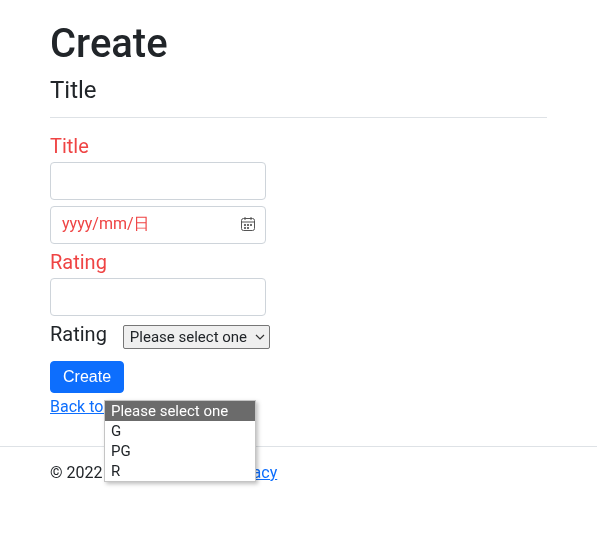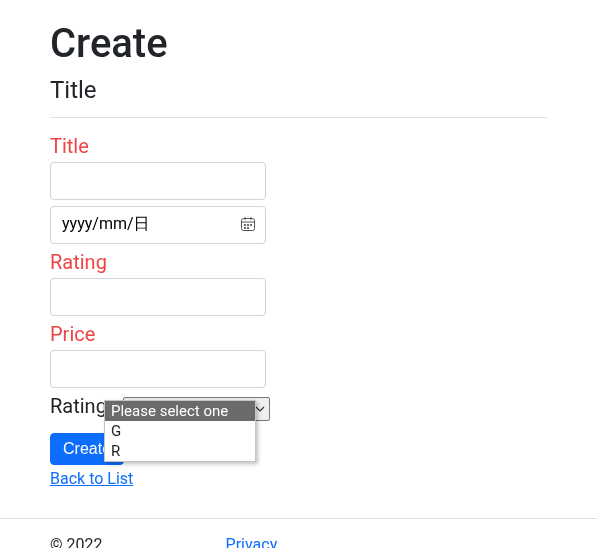--- a/index.html
+++ b/index.html
@@ -53,21 +53,21 @@
     border-radius: 4px;
   }
   .date-wrap {
     position: relative;
     width: 216px;
   }
   .date-placeholder {
     position: absolute;
     left: 12px;
     top: 8px;
-    color: #000000;
+    color: #ef4444;
     font-size: 16px;
     pointer-events: none;
   }
   .date-icon {
     position: absolute;
     right: 10px;
     top: 10px;
     pointer-events: none;
   }
   .rating-row {
@@ -173,24 +173,20 @@
         </svg>
       </span>
     </div>
   </div>
 
   <div class="form-group">
     <label class="form-label">Rating</label>
     <input class="form-control" type="text" style="">
   </div>
 
-  <div class="form-group">
-    <label class="form-label">Price</label>
-    <input class="form-control" type="text" style="">
-  </div>
 
   <div class="rating-row">
     <span class="rating-label">Rating</span>
     <span class="select-box">
       <span>Please select one</span>
       <span class="chev">
         <svg width="10" height="10" viewBox="0 0 10 10">
             <path d="M1 3 L5 7 L9 3" fill="none" stroke="#333" stroke-width="1.2"></path>
           </svg>
       </span>
@@ -208,14 +204,15 @@
 
 <div class="footer">
   <span>© 2022</span>
   &nbsp;&nbsp;&nbsp;&nbsp;&nbsp;&nbsp;&nbsp;&nbsp;&nbsp;&nbsp;&nbsp;&nbsp;&nbsp;&nbsp;&nbsp;&nbsp;&nbsp;&nbsp;&nbsp;&nbsp;&nbsp;&nbsp;&nbsp;&nbsp;&nbsp;&nbsp;&nbsp;&nbsp;&nbsp;
   <a href="#" class="privacy-link">Privacy</a>
 </div>
 
 <div class="dropdown-pop">
   <div class="opt selected">Please select one</div>
   <div class="opt">G</div>
+  <div class="opt">PG</div>
   <div class="opt">R</div>
 </div>
 
 </body></html>

